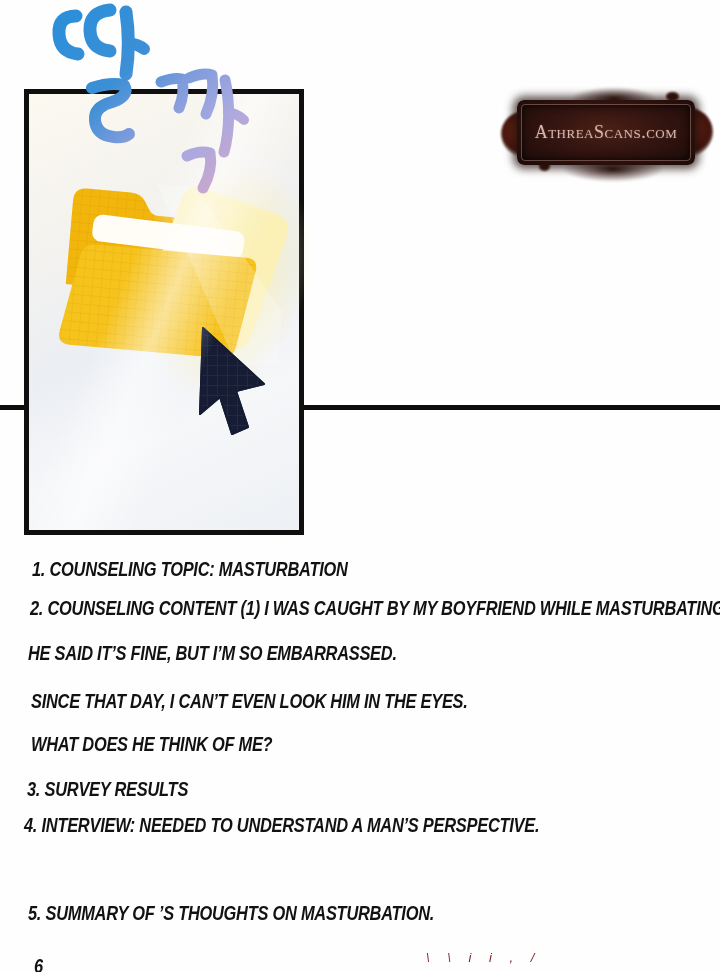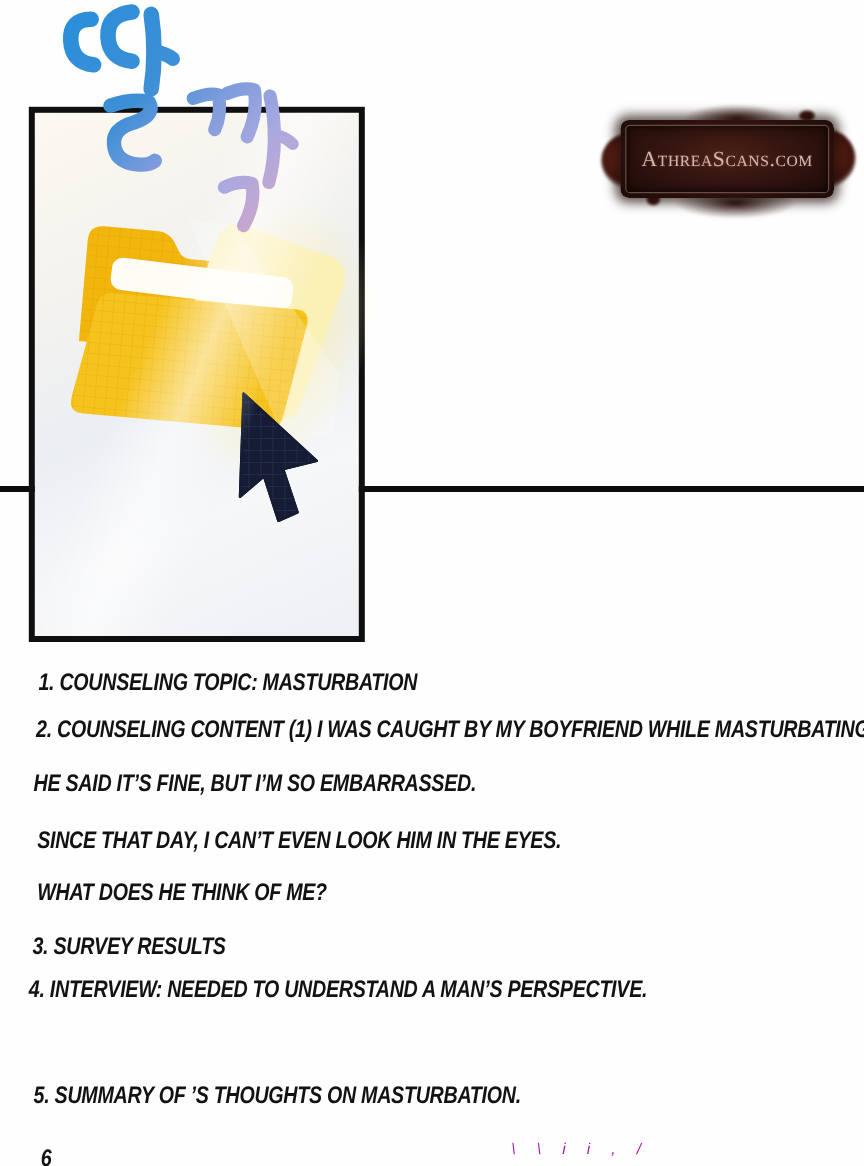--- a/index.html
+++ b/index.html
@@ -53,21 +53,21 @@
     font-size:18px;letter-spacing:.5px;color:#d9b6aa;
     text-shadow:0 0 2px rgba(255,220,210,.25);white-space:nowrap;
   }
   
   .line{
     position:absolute;white-space:nowrap;color:#121212;
     font:italic 700 20px/1.15 "Liberation Sans",sans-serif;
     letter-spacing:-.3px;transform:scaleX(.82);transform-origin:0 50%;
   }
   .frag{
-    position:absolute;left:426px;top:951px;color:#a21caf;
+    position:absolute;left:426px;top:951px;color:#7f1d1d;
     font:italic 400 13px/1 "Liberation Sans",sans-serif;letter-spacing:7px;white-space:pre;
   }
 </style>
 </head>
 <body>
 
 <div class="page">
 
   <div class="divider"></div>
 

